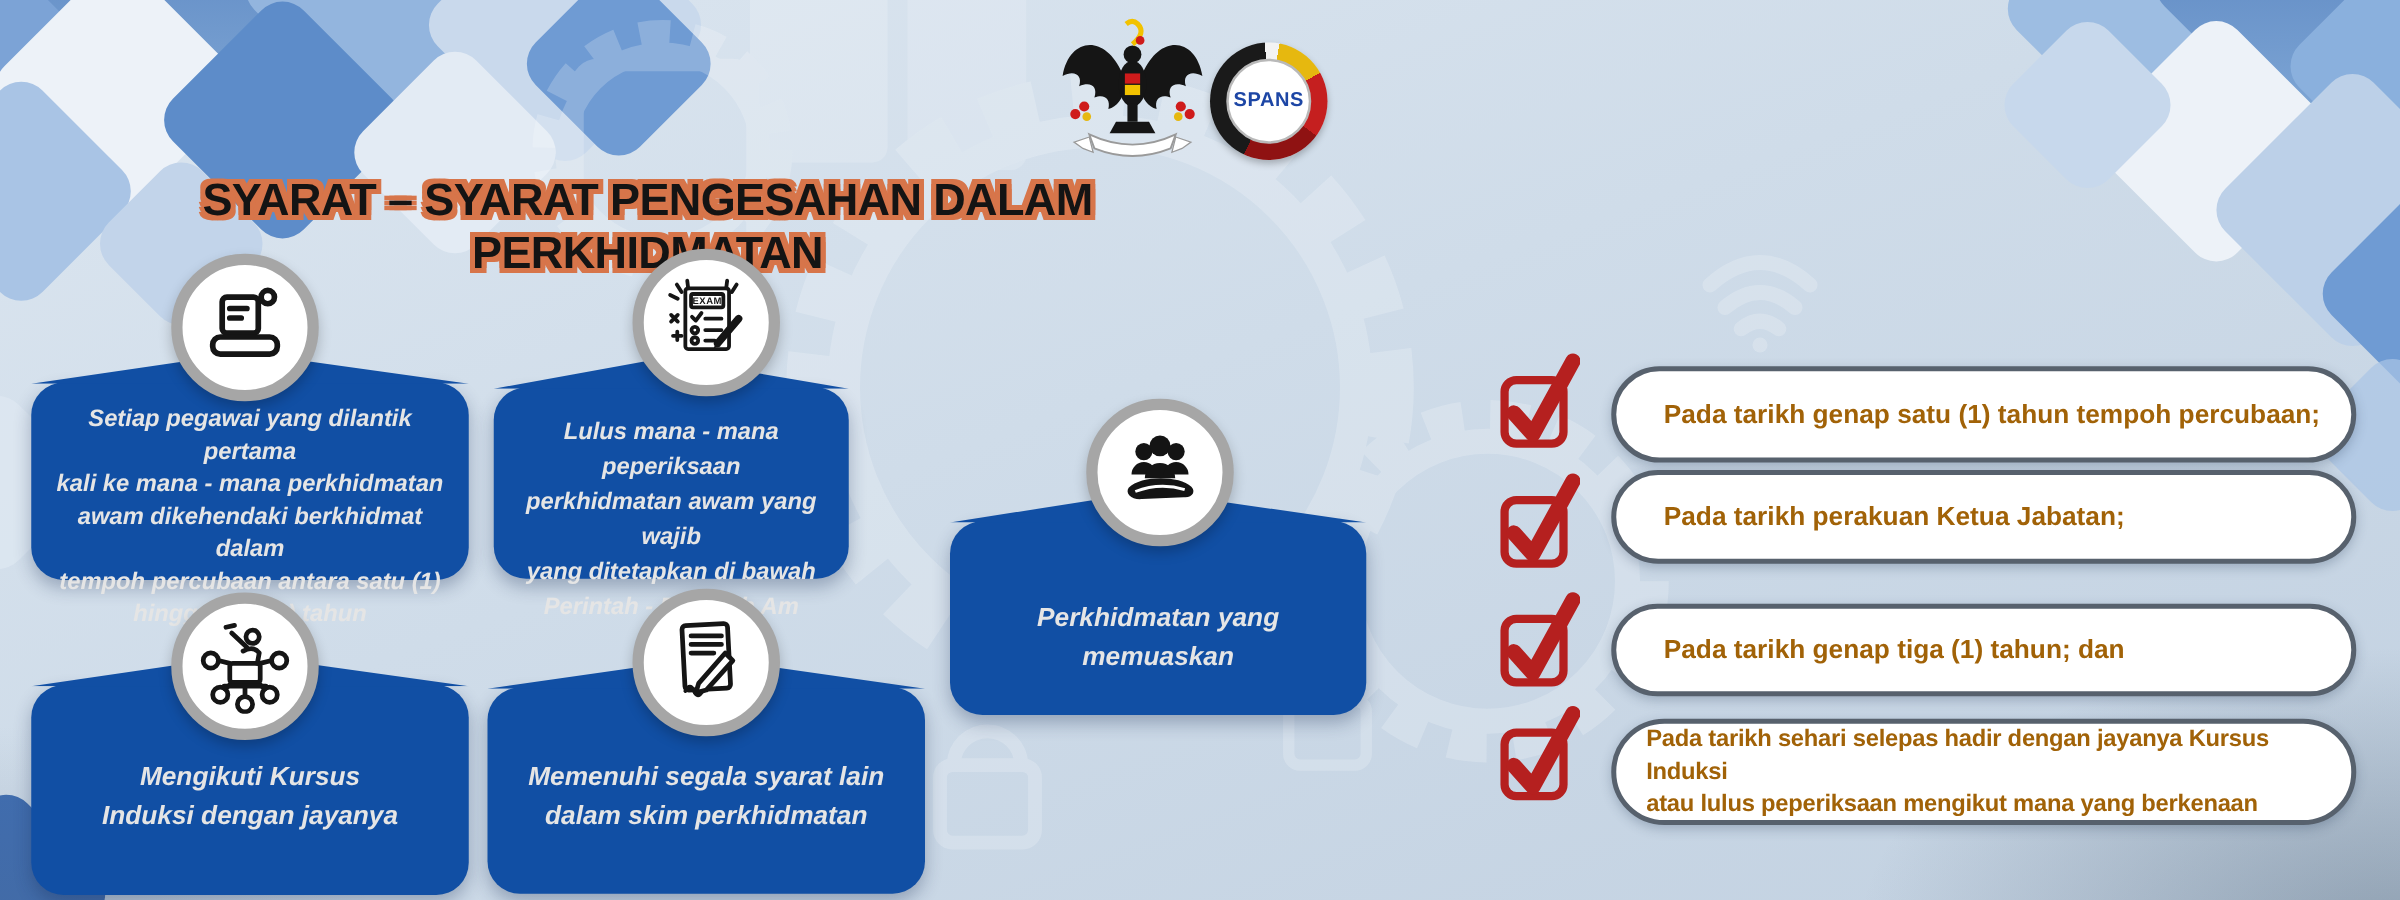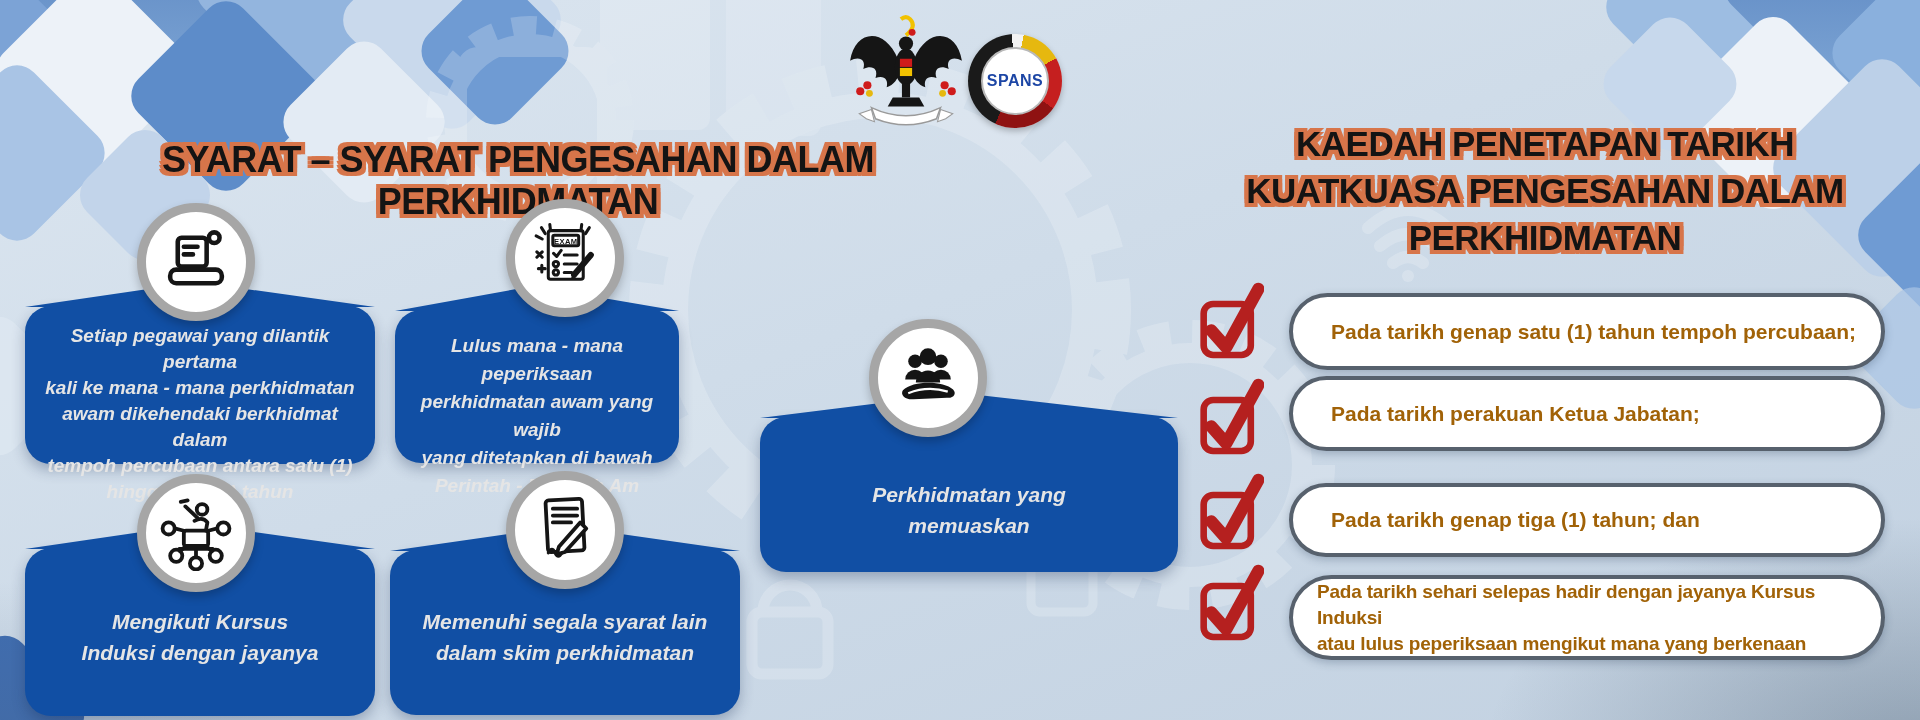--- a/index.html
+++ b/index.html
@@ -31,21 +31,21 @@
   .card-text{position:absolute;left:8px;right:8px;color:#e5e5e5;font-weight:700;
      text-align:center;white-space:pre-line;font-size:19px;line-height:26px;font-style:italic;}
   #card1{left:25px;top:306px;width:350px;height:158px;}
   #card1 .card-text{top:17px;}
   #card2{left:395px;top:310px;width:284px;height:153px;}
   #card2 .card-text{top:22px;line-height:28px;}
   #card3{left:25px;top:548px;width:350px;height:168px;}
   #card3 .card-text{top:58px;font-size:21px;line-height:31px;}
   #card4{left:390px;top:550px;width:350px;height:165px;}
   #card4 .card-text{top:56px;font-size:21px;line-height:31px;}
-  #card5{left:760px;top:417px;width:418px;height:155px;}
+  #card5{left:760px;top:417px;width:333px;height:155px;}
   #card5 .card-text{top:62px;font-size:21px;line-height:31px;}
   
   .badge{position:absolute;width:100px;height:100px;background:#fff;
      border:9px solid #a6a6a6;border-radius:50%;display:flex;align-items:center;
      justify-content:center;box-shadow:0 5px 10px rgba(0,0,0,.22);}
   #badge1{left:137px;top:203px;} #badge2{left:506px;top:199px;}
   #badge3{left:137px;top:474px;} #badge4{left:506px;top:471px;}
   #badge5{left:869px;top:319px;}
   .badge svg{width:76px;height:76px;}
   
@@ -142,25 +142,20 @@
     <path d="M26 94 q34 16 68 0 l-4 11 q-30 12 -60 0 Z" fill="#ffffff" stroke="#9a9a9a" stroke-width="1.5"></path>
   </svg>
 
   <div class="spans">
     <div class="spans-core">
       <span>SPANS</span>
     </div>
   </div>
 
   <div class="otitle title-left">SYARAT – SYARAT PENGESAHAN DALAM PERKHIDMATAN</div>
-  <div class="otitle title-right">
-    <div>KAEDAH PENETAPAN TARIKH</div>
-    <div>KUATKUASA PENGESAHAN DALAM</div>
-    <div>PERKHIDMATAN</div>
-  </div>
 
   <div class="card" id="card1">
     <svg class="peak" viewBox="0 0 350 27" preserveAspectRatio="none">
         <polygon points="0,27 171,2 350,27"></polygon>
       </svg>
     <div class="card-text">Setiap pegawai yang dilantik pertama
 kali ke mana - mana perkhidmatan
 awam dikehendaki berkhidmat dalam
 tempoh percubaan antara satu (1)
 hingga tiga (3) tahun</div>

